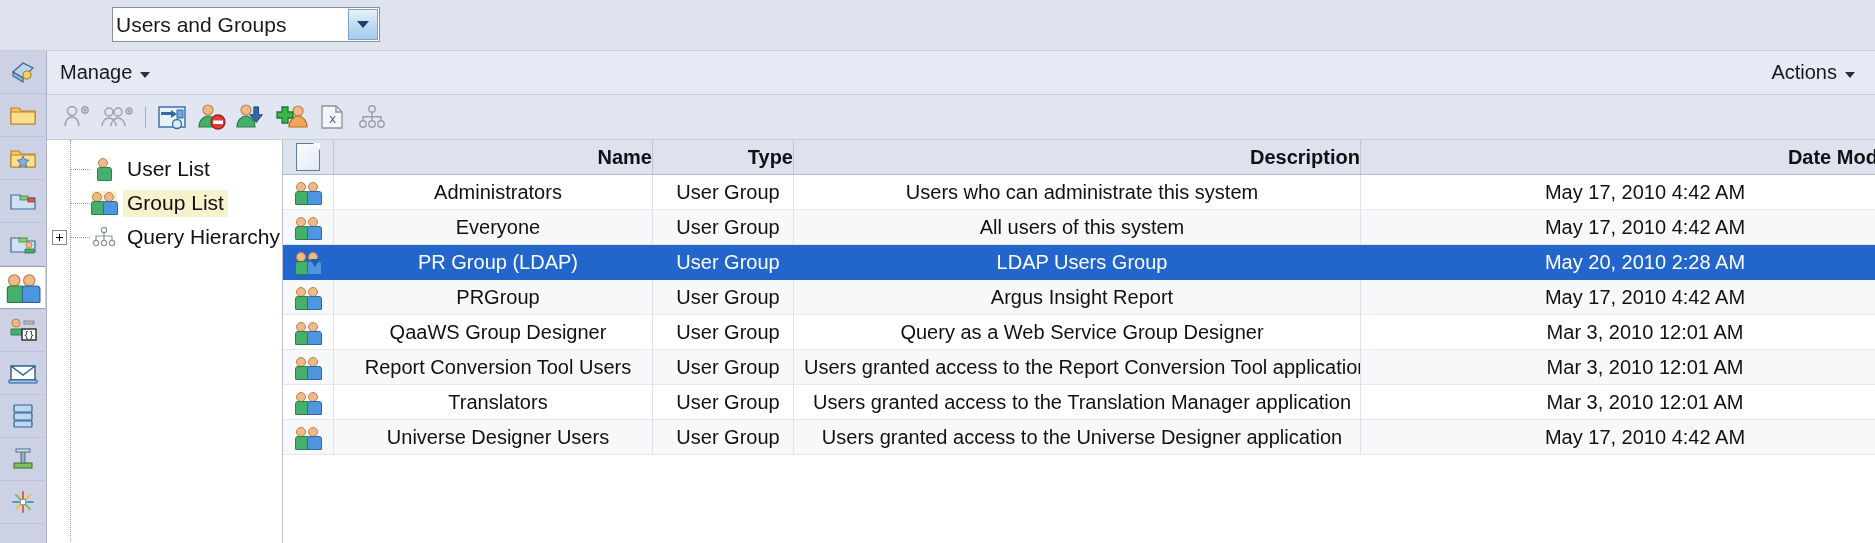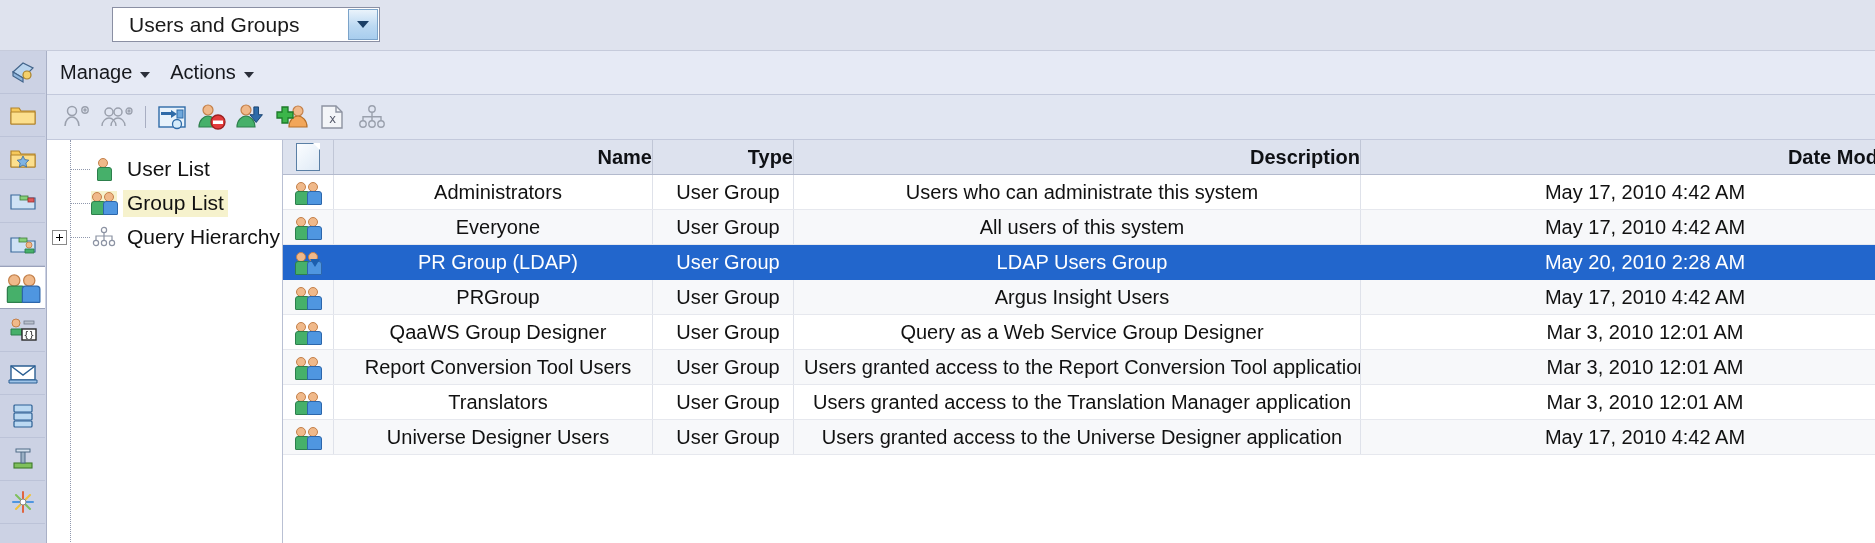--- a/index.html
+++ b/index.html
@@ -25,21 +25,21 @@
   .dd-wrap {
     position: absolute; left: 112px; top: 7px;
     width: 268px; height: 35px;
     border: 1px solid #8a8fa3;
     background: #ffffff;
     box-sizing: border-box;
     display: flex; align-items: center;
   }
   .dd-text {
     flex: 1;
-    padding-left: 16px;
+    padding-left: 3px;
     font-size: 21px;
     color: #1a1a1a;
     white-space: nowrap;
     line-height: 1;
   }
   .dd-btn {
     width: 30px; height: 31px;
     margin-right: 1px;
     background: linear-gradient(to bottom,#eaf3fb 0%,#bcd9f2 55%,#a8cdee 100%);
     border: 1px solid #7ba3c9;
@@ -80,20 +80,21 @@
     width: 1828px; height: 492px;
     background: #eef1f8;
   }
   .menubar {
     position: relative;
     height: 43px;
     background: #e6eaf5;
     border-bottom: 1px solid #c3c9dc;
     display: flex; align-items: center;
     padding-left: 13px;
+    justify-content: space-between;
   }
   .menu-item {
     display: flex; align-items: center;
     font-size: 20px; color: #16181d;
     margin-right: 20px;
     cursor: default;
   }
   .menu-item .lbl { margin-right: 8px; }
   .menu-caret {
     width: 0; height: 0;
@@ -571,21 +572,21 @@
               <td>LDAP Users Group</td>
               <td>May 20, 2010 2:28 AM</td>
             </tr>
 
             <tr class="row-odd">
               <td class="c-ico">
                 <span class="ppl"><i class="h1"></i><i class="h2"></i><i class="b1"></i><i class="b2"></i></span>
               </td>
               <td>PRGroup</td>
               <td>User Group</td>
-              <td>Argus Insight Users</td>
+              <td>Argus Insight Report</td>
               <td>May 17, 2010 4:42 AM</td>
             </tr>
 
             <tr class="row-even">
               <td class="c-ico">
                 <span class="ppl"><i class="h1"></i><i class="h2"></i><i class="b1"></i><i class="b2"></i></span>
               </td>
               <td>QaaWS Group Designer</td>
               <td>User Group</td>
               <td>Query as a Web Service Group Designer</td>

